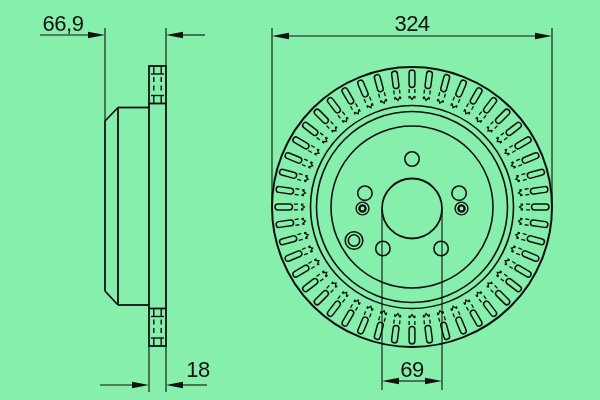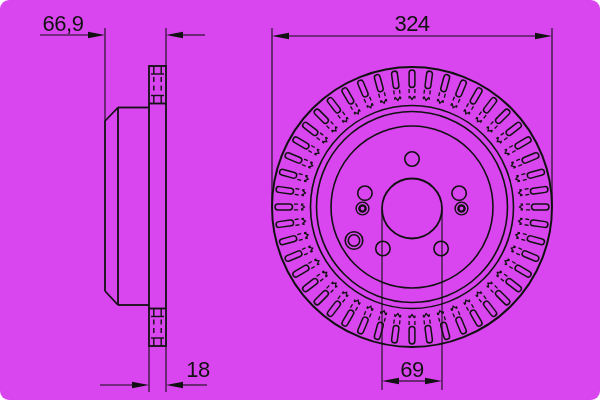--- a/index.html
+++ b/index.html
@@ -1,19 +1,18 @@
 <!DOCTYPE html>
 <html><head>
 <meta charset="utf-8">
 <style>
   html,body{margin:0;padding:0;background:#ffffff;}
   #stage{
-    position:relative;width:600px;height:400px;background:#d946ef;
+    position:relative;width:600px;height:400px;background:#86efac;
     font-family:"Liberation Sans", sans-serif;
-    border-radius:9px;
   }
   svg{display:block;}
   text.dim{
     font-family:"Liberation Sans", sans-serif;
     font-size:22px;
     letter-spacing:-0.5px;
     fill:#111111;
   }
 </style>
 </head>

